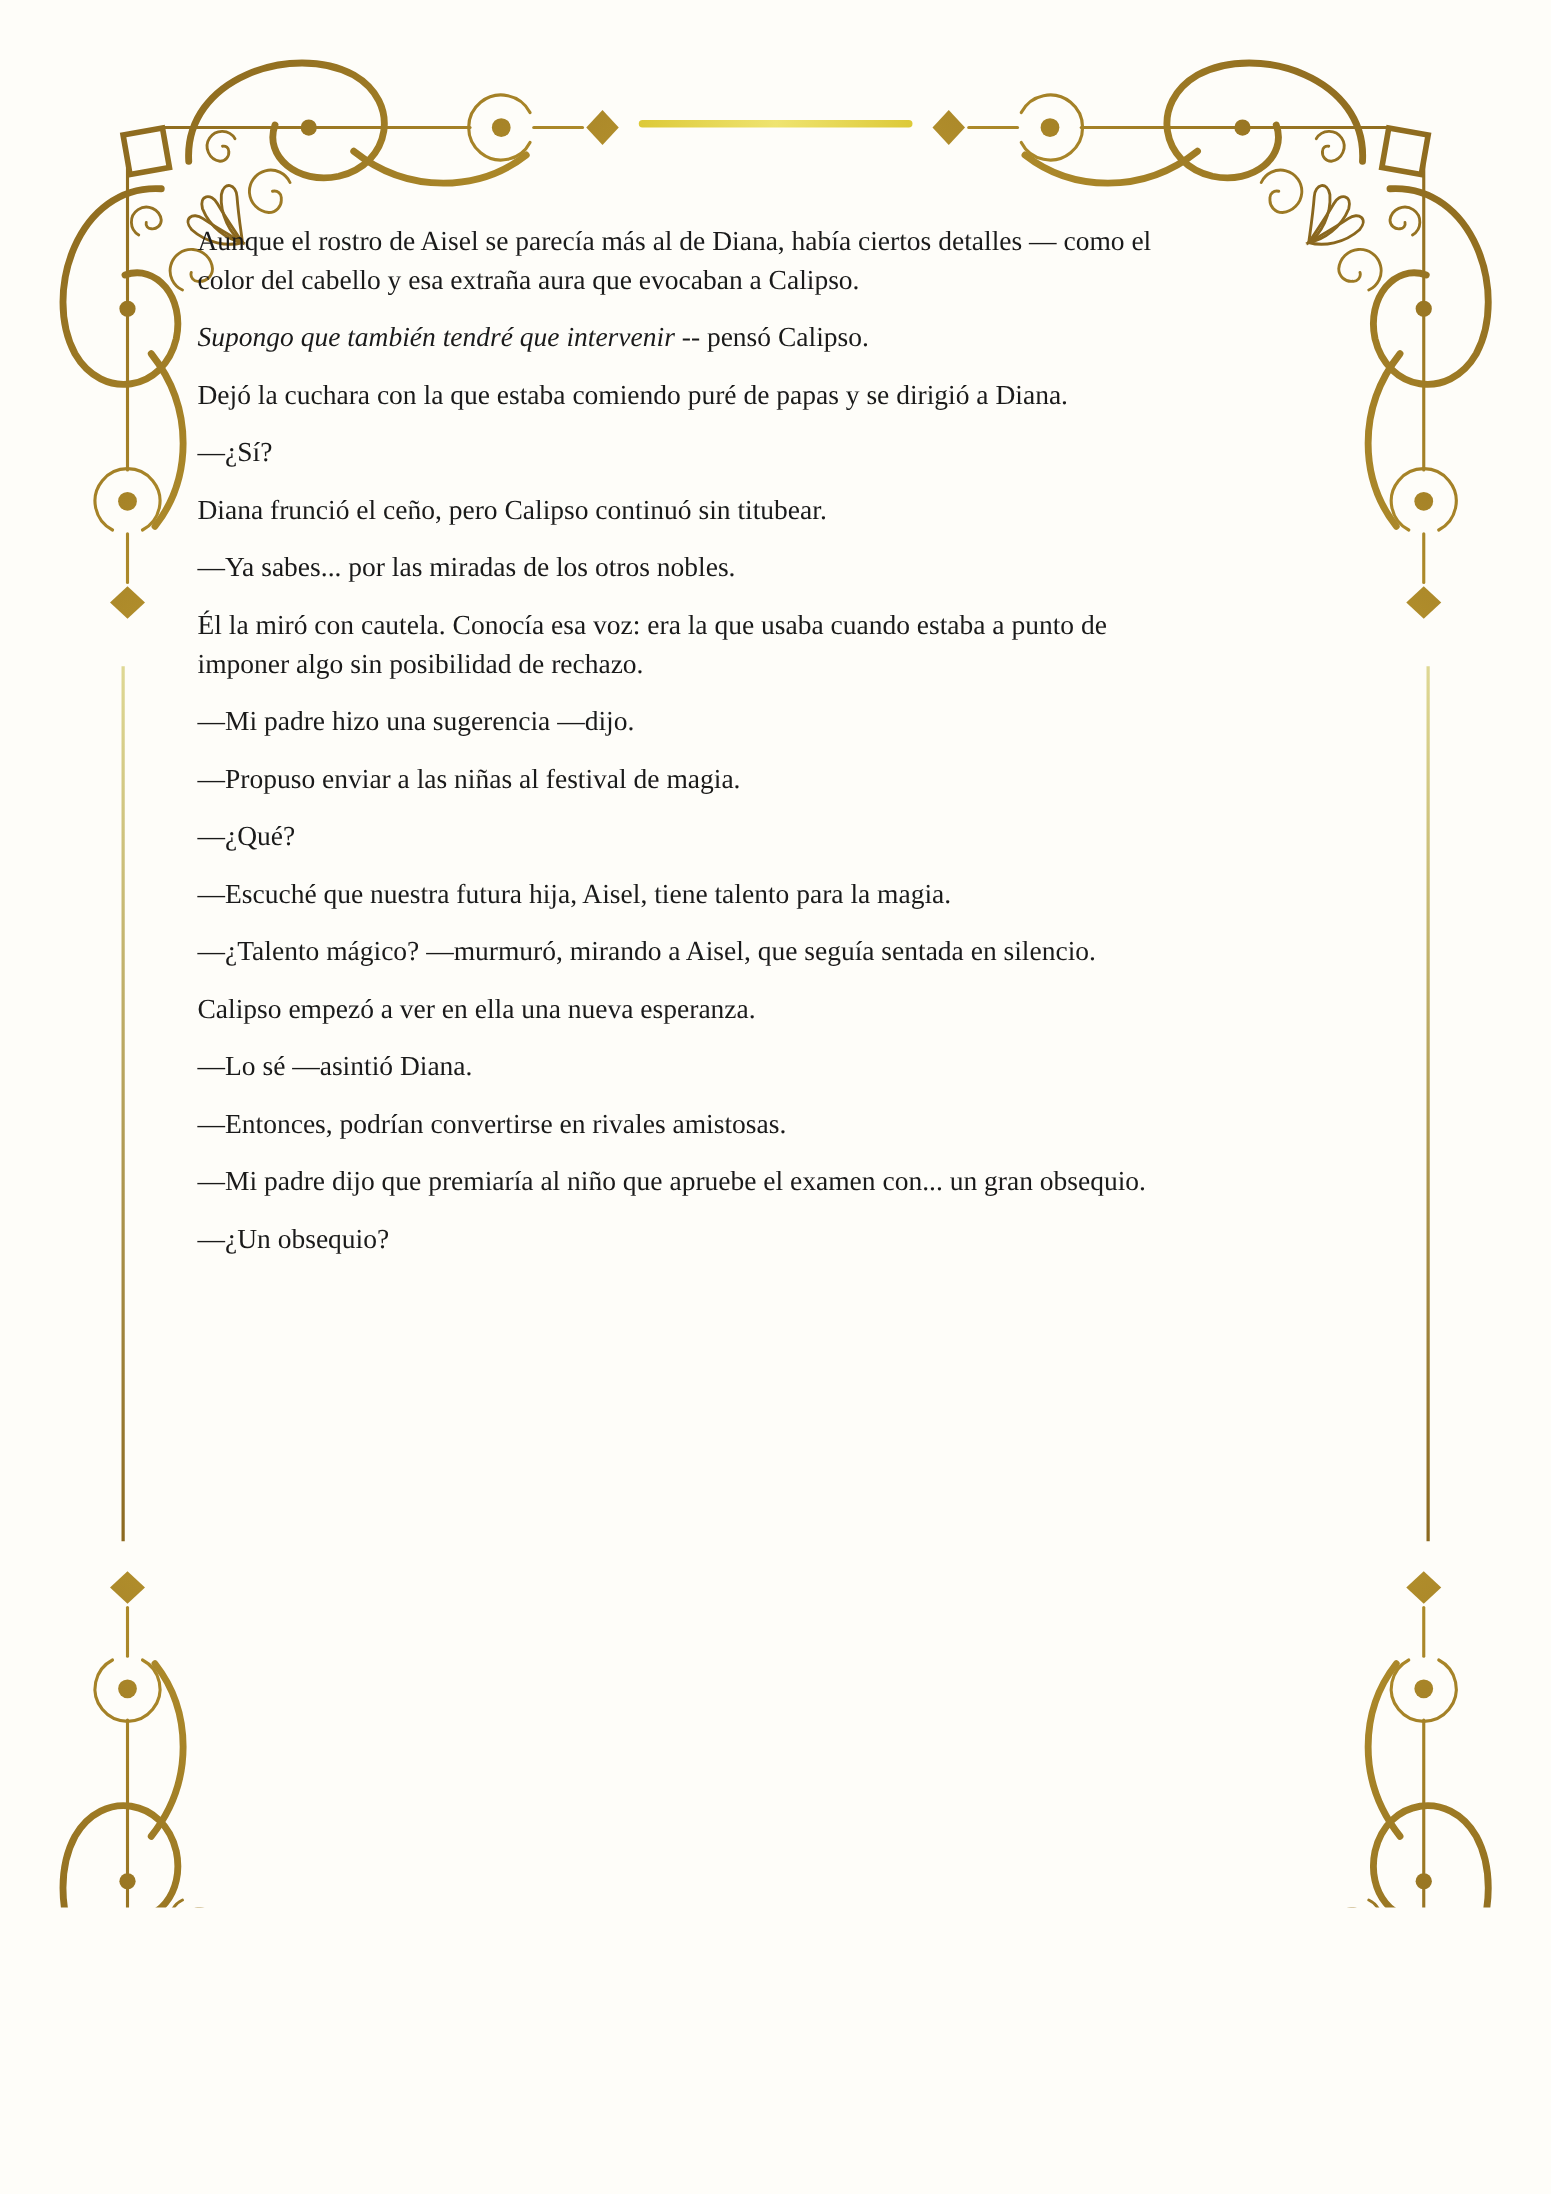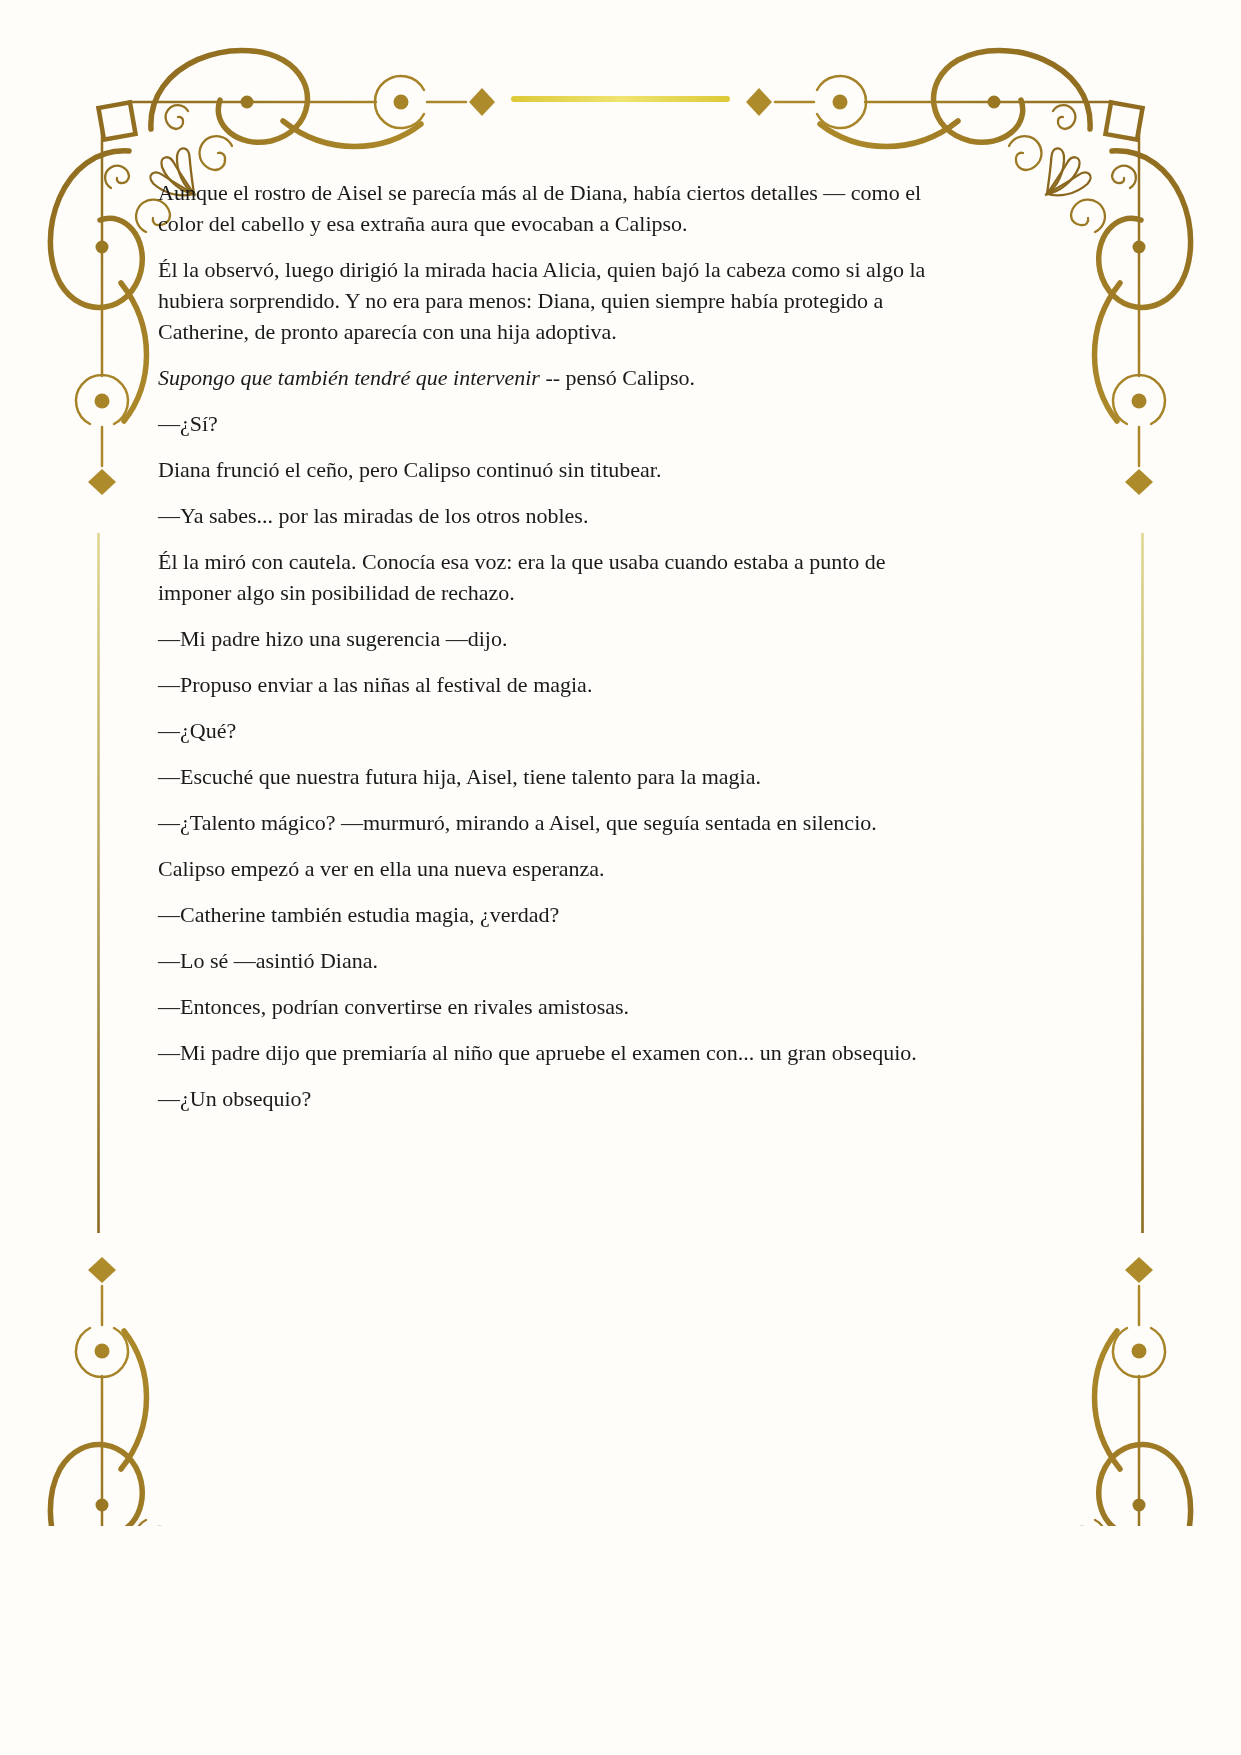--- a/index.html
+++ b/index.html
@@ -82,31 +82,30 @@
 
     <line class="bar-top" x1="514" y1="99" x2="727" y2="99"></line>
     <line class="bar-bottom" x1="514" y1="1651" x2="727" y2="1651"></line>
 
     <line class="vrule" x1="98.5" y1="533" x2="98.5" y2="1233"></line>
     <line class="vrule" x1="1142.5" y1="533" x2="1142.5" y2="1233"></line>
   </svg>
 
   <div class="content" lang="es" id="paragraphs">
       <p><span>Aunque el rostro de Aisel se parecía más al de Diana, había ciertos detalles — como el color del cabello y esa extraña aura que evocaban a Calipso.</span></p>
-      <p><span>Él la observó, luego dirigió la mirada hacia Alicia, quien bajó la cabeza como si algo la hubiera sorprendido. Y no era para menos: Diana, quien siempre había protegido a Catherine, de pronto aparecía con una hija adoptiva.</span></p>
       <p><span class="it">Supongo que también tendré que intervenir</span><span> -- pensó Calipso.</span></p>
+      <p><span>Dejó la cuchara con la que estaba comiendo puré de papas y se dirigió a Diana.</span></p>
       <p><span>—¿Sí?</span></p>
       <p><span>Diana frunció el ceño, pero Calipso continuó sin titubear.</span></p>
       <p><span>—Ya sabes... por las miradas de los otros nobles.</span></p>
       <p><span>Él la miró con cautela. Conocía esa voz: era la que usaba cuando estaba a punto de imponer algo sin posibilidad de rechazo.</span></p>
       <p><span>—Mi padre hizo una sugerencia —dijo.</span></p>
       <p><span>—Propuso enviar a las niñas al festival de magia.</span></p>
       <p><span>—¿Qué?</span></p>
       <p><span>—Escuché que nuestra futura hija, Aisel, tiene talento para la magia.</span></p>
       <p><span>—¿Talento mágico? —murmuró, mirando a Aisel, que seguía sentada en silencio.</span></p>
       <p><span>Calipso empezó a ver en ella una nueva esperanza.</span></p>
-      <p><span>—Catherine también estudia magia, ¿verdad?</span></p>
       <p><span>—Lo sé —asintió Diana.</span></p>
       <p><span>—Entonces, podrían convertirse en rivales amistosas.</span></p>
       <p><span>—Mi padre dijo que premiaría al niño que apruebe el examen con... un gran obsequio.</span></p>
       <p><span>—¿Un obsequio?</span></p>
     </div>
 </div>
 
 </body></html>

